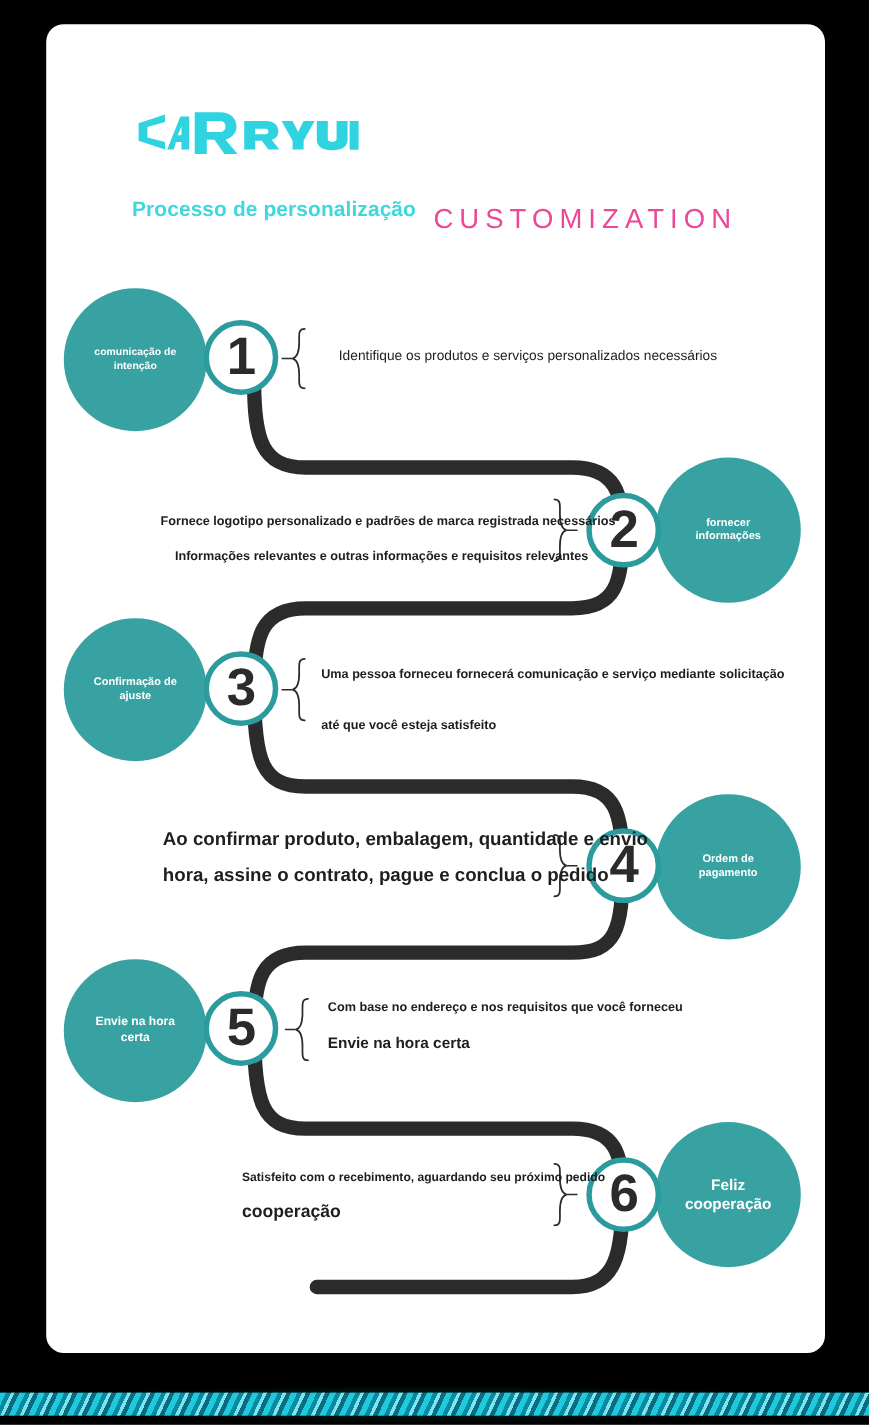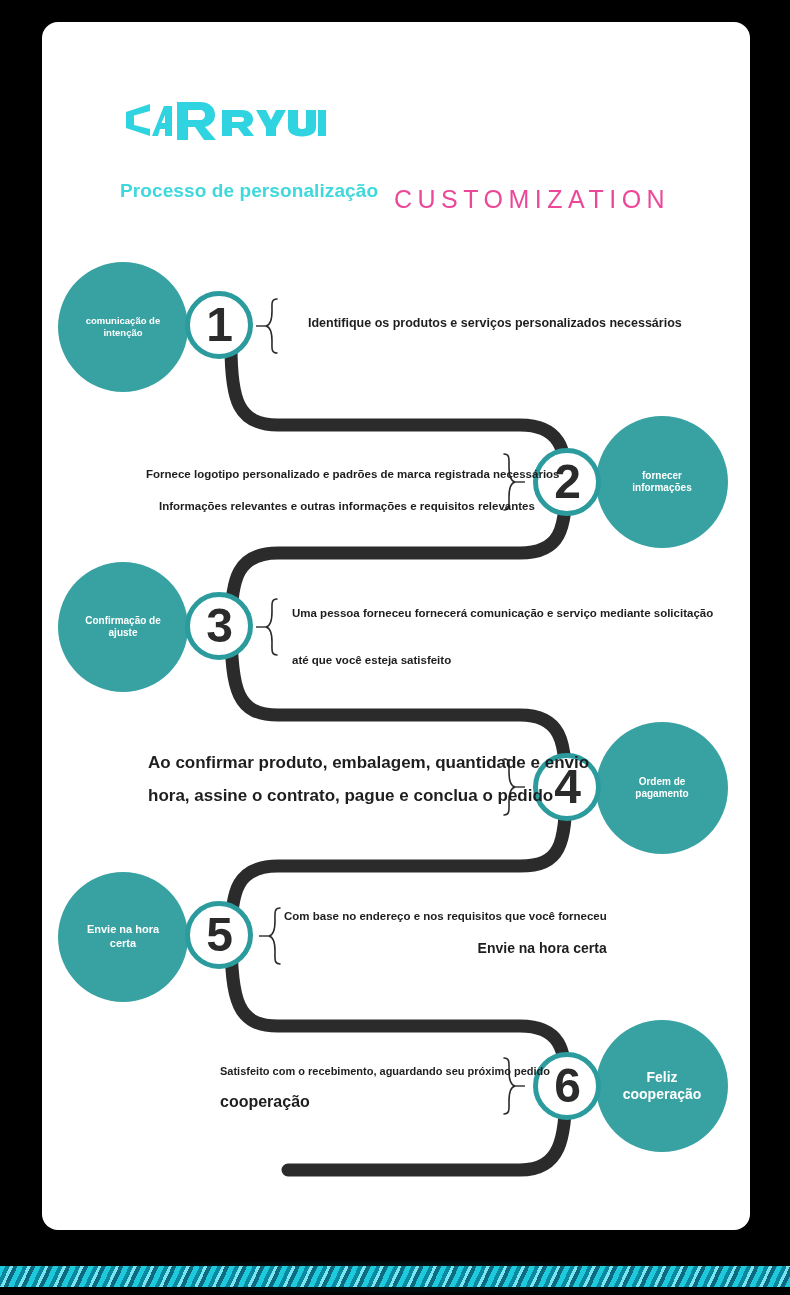--- a/index.html
+++ b/index.html
@@ -57,21 +57,21 @@
   }
 
   .brace{position:absolute;}
   .brace svg{display:block;}
 
   .desc{position:absolute;color:#1e1e1e;}
   .desc .l1,.desc .l2{display:block;white-space:nowrap;}
 
   
   .d-sm .l1,.d-sm .l2{font-size:11.5px;font-weight:600;}
-  .d-md .l1,.d-md .l2{font-size:12.5px;font-weight:700;}
+  .d-md .l1,.d-md .l2{font-size:12.5px;font-weight:400;}
   .d-lg .l1,.d-lg .l2{font-size:17px;font-weight:600;}
 
   
   .band{
     position:absolute;left:0;top:1266px;width:790px;height:21px;
     background:
       repeating-linear-gradient(115deg,
         #1fd3e6 0px,#1fd3e6 5px,
         #0a8ea6 5px,#0a8ea6 9px,
         #7ff0fb 9px,#7ff0fb 12px,
@@ -213,21 +213,21 @@
   </div>
   <div class="numcircle" style="left:185px;top:901px;width:68px;height:68px;">
     <span>5</span>
   </div>
   <div class="brace" style="left:258px;top:907px;">
     <svg width="26" height="58" viewBox="0 0 26 58" xmlns="http://www.w3.org/2000/svg">
       <path d="M1 29 L11 29" stroke="#2b2b2b" stroke-width="1.4" fill="none"></path>
       <path d="M22 1 C16 1 17 6 17 14 C17 23 15 28 11 29 C15 30 17 35 17 44 C17 52 16 57 22 57" stroke="#2b2b2b" stroke-width="1.6" fill="none" stroke-linecap="round"></path>
     </svg>
   </div>
-  <div class="desc" style="left:284px;top:910px;text-align:right;">
+  <div class="desc" style="left:298px;top:910px;">
     <span class="l1" style="font-size:11.5px;font-weight:600;">Com base no endereço e nos requisitos que você forneceu</span>
     <span class="l2" style="font-size:14px;font-weight:700;margin-top:18px;">Envie na hora certa</span>
   </div>
 
   <div class="blob" style="left:596px;top:1020px;width:132px;height:132px;">
     <span style="font-size:14px;font-weight:600;">Feliz cooperação</span>
   </div>
   <div class="numcircle" style="left:533px;top:1052px;width:68px;height:68px;">
     <span>6</span>
   </div>

